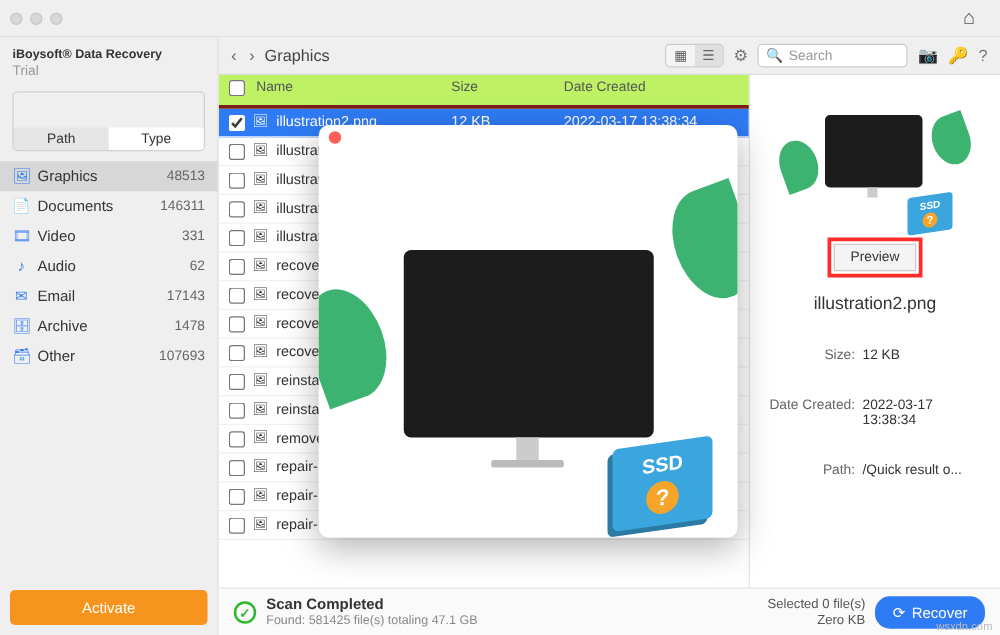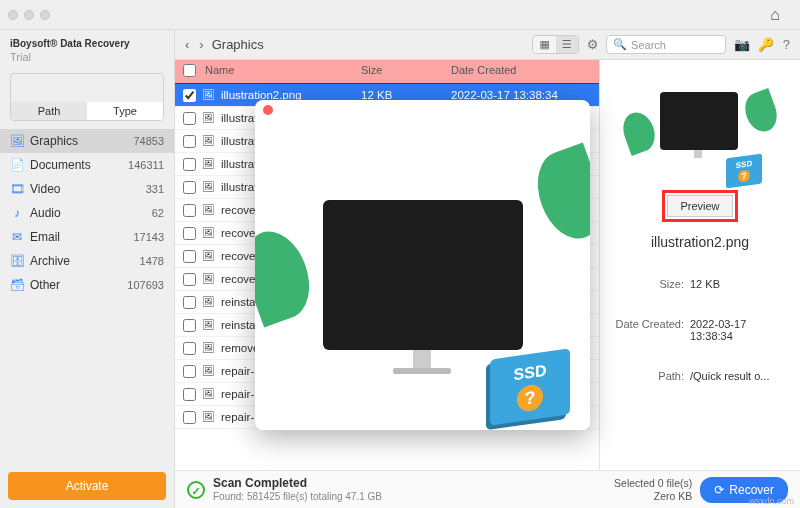--- a/index.html
+++ b/index.html
@@ -27,21 +27,21 @@
 .nav { display: flex; gap: 10px; }
 .crumb { color: #444; }
 .spacer { flex: 1; }
 .viewtog { display: flex; border: 1px solid #ccc; border-radius: 4px; overflow: hidden; }
 .viewtog div { padding: 2px 6px; font-size: 11px; background: #f4f4f4; }
 .viewtog .on { background: #e0e0e0; }
 .search { display: flex; align-items: center; gap: 4px; border: 1px solid #ccc; border-radius: 4px; padding: 2px 6px; background: #fff; width: 120px; font-size: 11px; color: #999; }
 .tbicon { font-size: 13px; color: #777; }
 .split { flex: 1; display: flex; overflow: hidden; }
 .listcol { flex: 1; display: flex; flex-direction: column; border-right: 1px solid #e4e4e4; }
-.listhdr { display: flex; padding: 4px 8px; background: #fca5a5; border-bottom: 1px solid #7f1d1d; font-size: 11px; color: #555; }
+.listhdr { display: flex; padding: 4px 8px; background: #bef264; border-bottom: 3px solid #7f1d1d; font-size: 11px; color: #555; }
 .h-chk { width: 22px; }
 .h-name { flex: 1; }
 .h-size { width: 90px; }
 .h-date { width: 140px; }
 .rows { flex: 1; overflow: hidden; }
 .row { display: flex; align-items: center; padding: 4px 8px; font-size: 11.5px; border-bottom: 1px solid #f1f1f1; }
 .row input[type=checkbox] { margin-right: 6px; }
 .row .fico { width: 14px; height: 14px; margin-right: 5px; display: inline-block; }
 .row .fname { flex: 1; white-space: nowrap; overflow: hidden; text-overflow: ellipsis; }
 .row .fsize { width: 90px; }
@@ -105,21 +105,21 @@
     <div class="brand">iBoysoft® Data Recovery</div>
     <div class="trial">Trial</div>
     <div class="seg">
       <div>Path</div>
       <div class="active">Type</div>
     </div>
     <div class="catlist" id="catlist">
         <div class="cat sel">
           <span class="cat-icon">🖼</span>
           <span class="cat-name">Graphics</span>
-          <span class="cat-count">74853</span>
+          <span class="cat-count">48513</span>
         </div>
         <div class="cat">
           <span class="cat-icon">📄</span>
           <span class="cat-name">Documents</span>
           <span class="cat-count">146311</span>
         </div>
         <div class="cat">
           <span class="cat-icon">🎞</span>
           <span class="cat-name">Video</span>
           <span class="cat-count">331</span>

